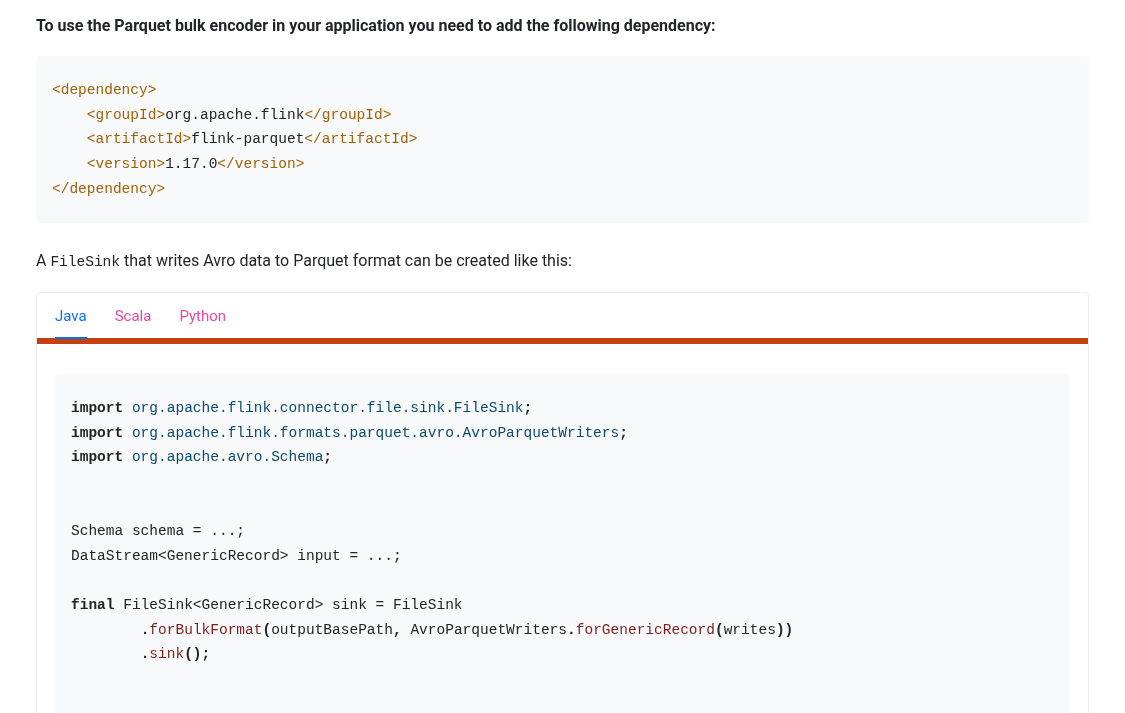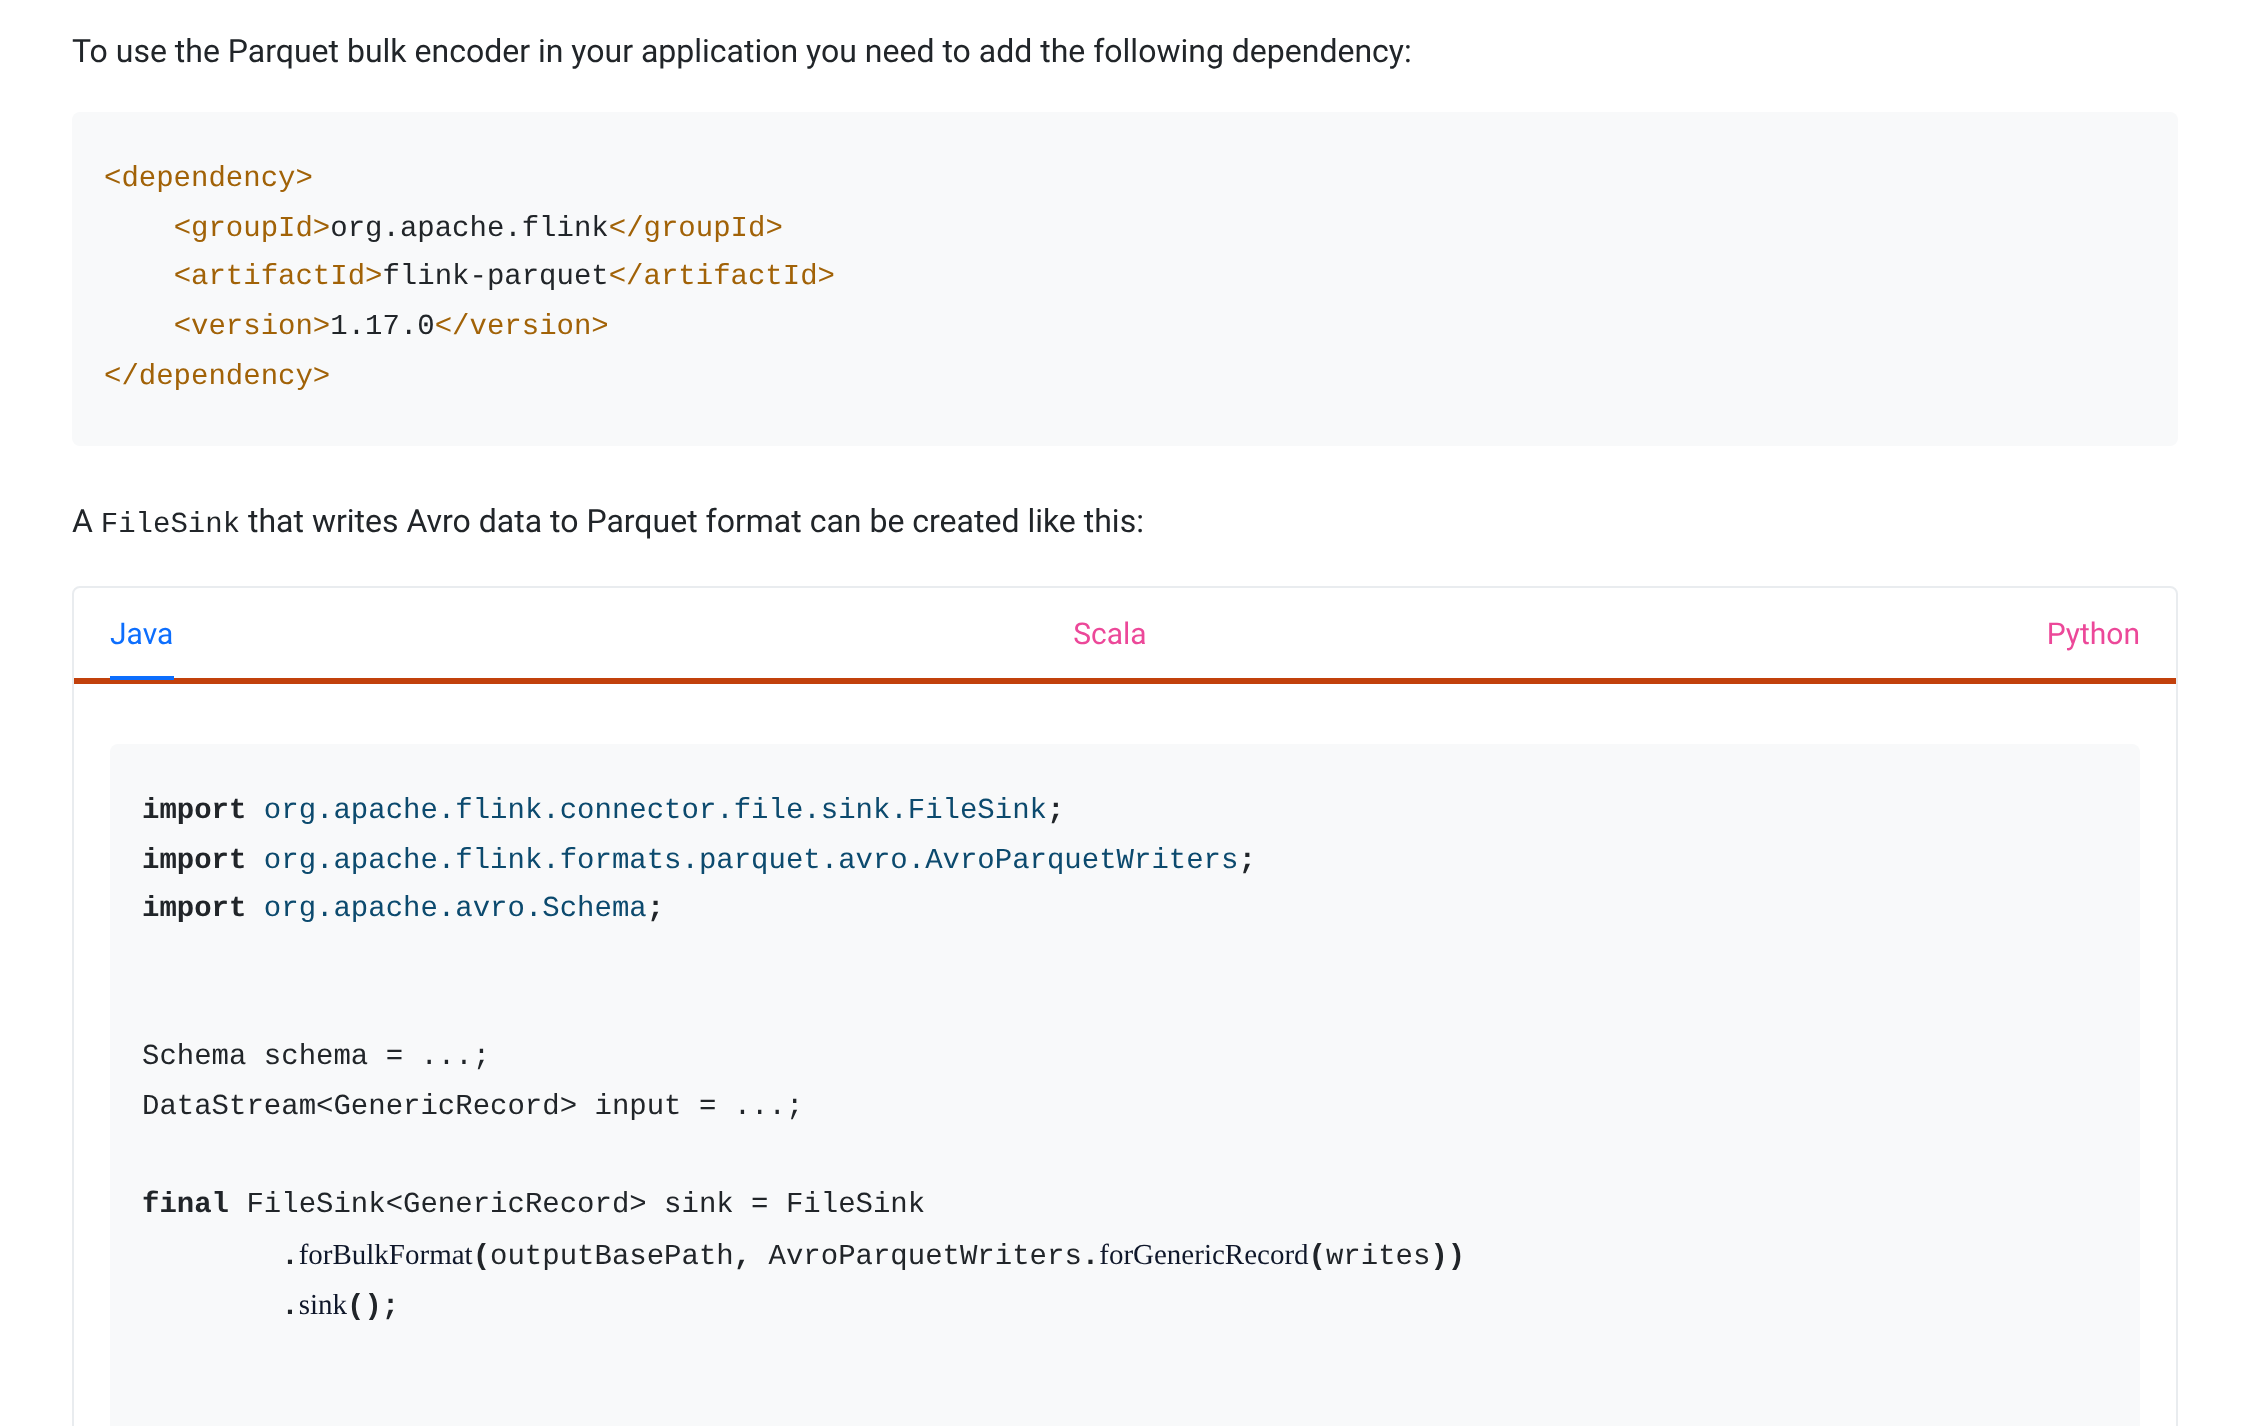--- a/index.html
+++ b/index.html
@@ -8,57 +8,57 @@
     padding: 0 36px;
     font-family: -apple-system, BlinkMacSystemFont, "Segoe UI", Roboto, Helvetica, Arial, sans-serif;
     font-size: 16px;
     color: #212529;
     background: #fff;
     width: 1125px;
   }
   .intro {
     margin: 14px 0 18px;
     line-height: 1.5;
+    font-weight: bold;
   }
   .codeblock {
     background: #f8f9fa;
     border-radius: 4px;
     padding: 22px 16px;
     font-family: SFMono-Regular, Menlo, Monaco, Consolas, "Liberation Mono", monospace;
     font-size: 14.5px;
     line-height: 1.7;
     white-space: pre;
     overflow-x: auto;
     color: #212529;
   }
   .nt { color: #a16207; }
   .kd { font-weight: 600; }
-  .kn { color: #0f172a; font-family: Liberation Serif, serif; }    
+  .kn { color: #7f1d1d; }    
   .nn { color: #0c4a6e; }
   .p  { color: #212529; font-weight: 600; }
   code.inline {
     font-family: Liberation Mono, monospace;
     font-size: 14.5px;
     background: transparent;
     color: #212529;
   }
   .para2 {
     margin: 26px 0 18px;
     line-height: 1.5;
   }
   .tabwrap {
     border: 1px solid #e9ecef;
     border-radius: 4px;
   }
   .tablist {
     display: flex;
     gap: 28px;
     padding: 0 18px;
-    border-bottom: 3px solid #c2410c;
-    justify-content: space-between;
+    border-bottom: 6px solid #c2410c;
   }
   .tab {
     padding: 14px 0 12px;
     font-size: 15px;
     color: #ec4899;
     cursor: pointer;
     border-bottom: 2px solid transparent;
     margin-bottom: -1px;
   }
   .tab.active {

